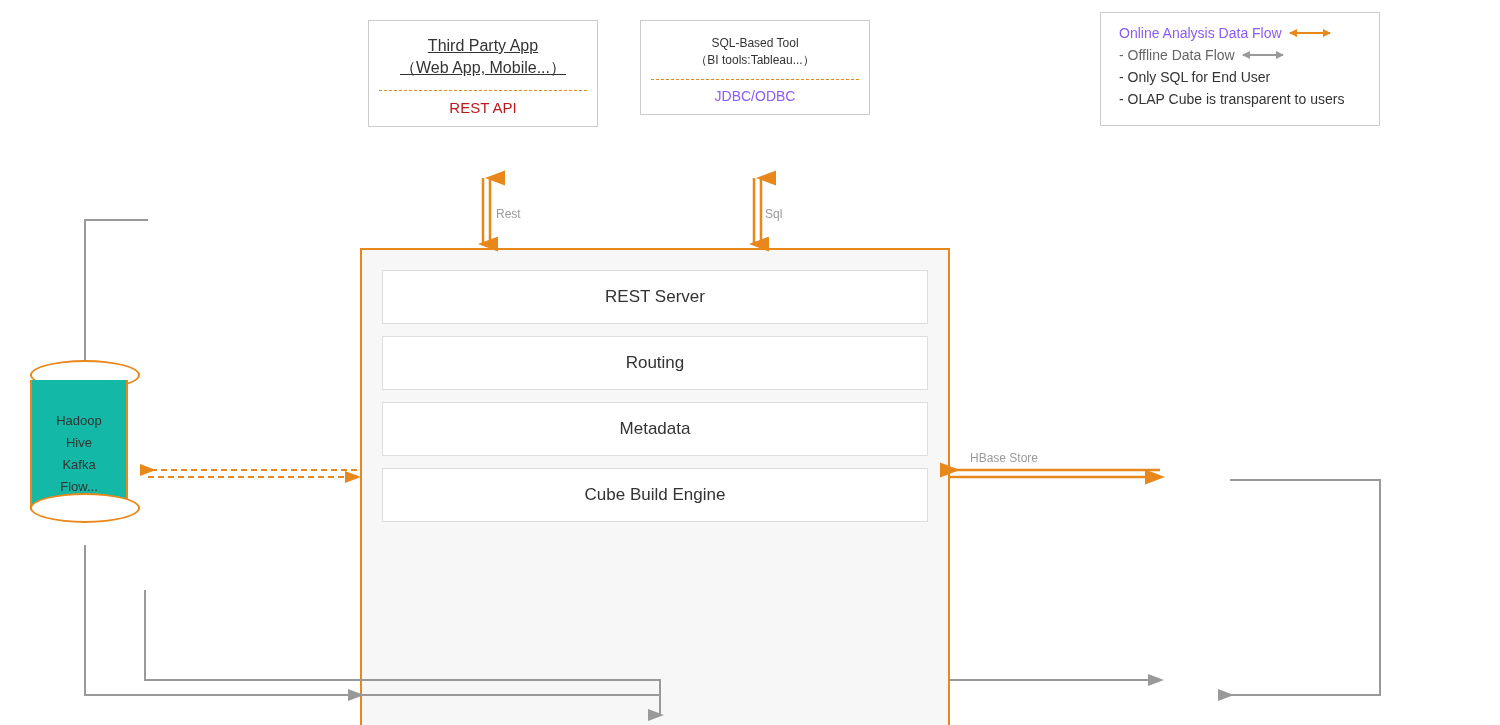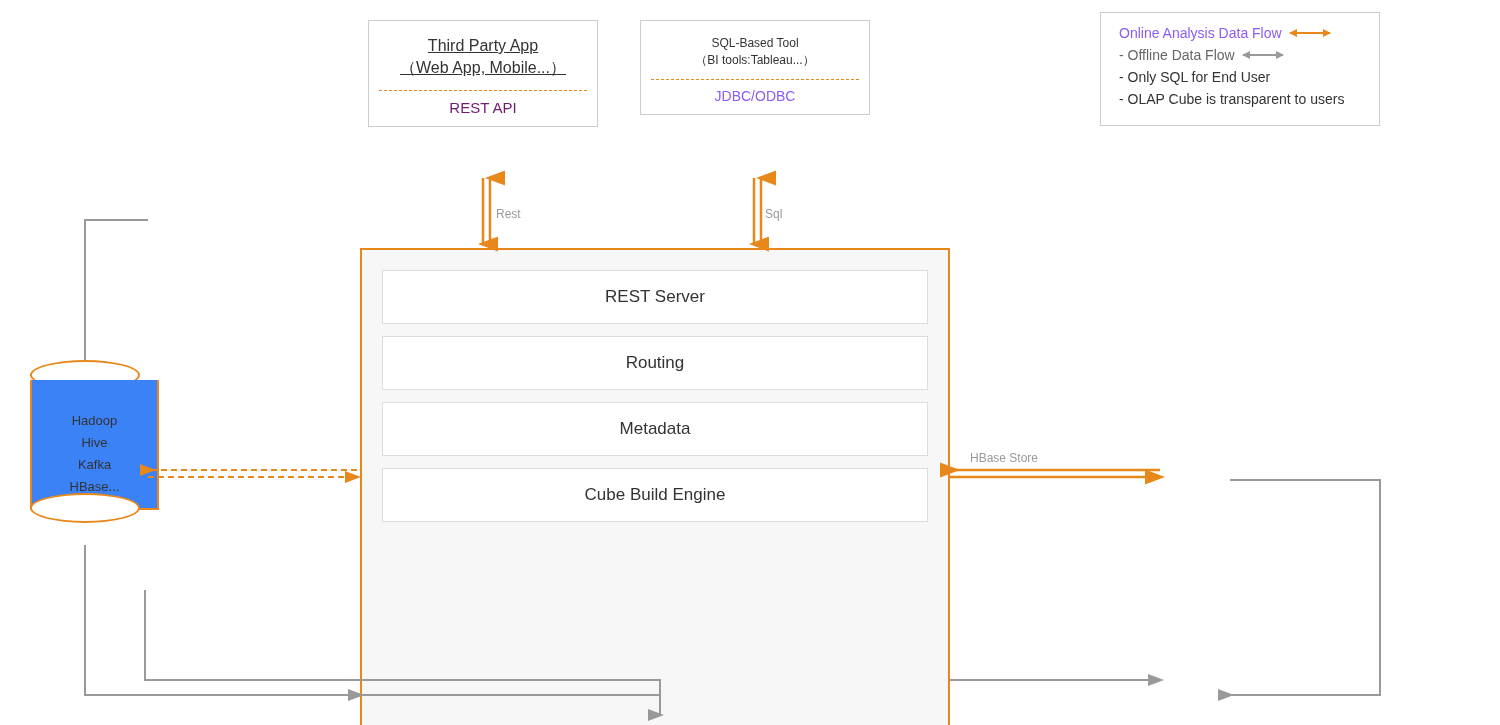--- a/index.html
+++ b/index.html
@@ -111,21 +111,21 @@
       line-height: 1.4;
       text-decoration: underline;
     }
     .third-party-box .divider {
       border: none;
       border-top: 1.5px dashed #e8871a;
       margin: 10px 0 8px;
     }
     .third-party-box .label {
       font-size: 15px;
-      color: #701a75;
+      color: #b91c1c;
     }
 
     
     .sql-tool-box {
       position: absolute;
       top: 20px;
       left: 640px;
       width: 230px;
       border: 1.5px solid #ccc;
       background: #fff;
@@ -177,26 +177,26 @@
       text-align: center;
     }
 
     .cylinder {
       width: 110px;
       height: 160px;
       position: relative;
     }
 
     .cylinder-body {
-      width: 129px;
+      width: 98px;
       height: 130px;
       border-left: 2px solid #e8871a;
       border-right: 2px solid #e8871a;
       border-bottom: 2px solid #e8871a;
-      background: #3b82f6;
+      background: #14b8a6;
       position: relative;
       top: 20px;
     }
 
     .cylinder-top {
       width: 110px;
       height: 30px;
       border: 2px solid #e8871a;
       border-radius: 50%;
       background: #fff;
@@ -291,21 +291,21 @@
 
   <div class="hadoop-group">
     <div class="cylinder">
       <div class="cylinder-top"></div>
       <div class="cylinder-body">
         <div class="cylinder-bottom-ellipse"></div>
         <div style="padding-top: 30px; text-align:center; font-size:13px; color:#333; line-height:1.7;">
           <div>Hadoop</div>
           <div>Hive</div>
           <div>Kafka</div>
-          <div>HBase...</div>
+          <div>Flow...</div>
         </div>
       </div>
     </div>
   </div>
 
 
   <svg class="arrows-layer">
     <defs>
 
       <marker id="arrow-orange-right" markerWidth="8" markerHeight="8" refX="6" refY="3" orient="auto">

